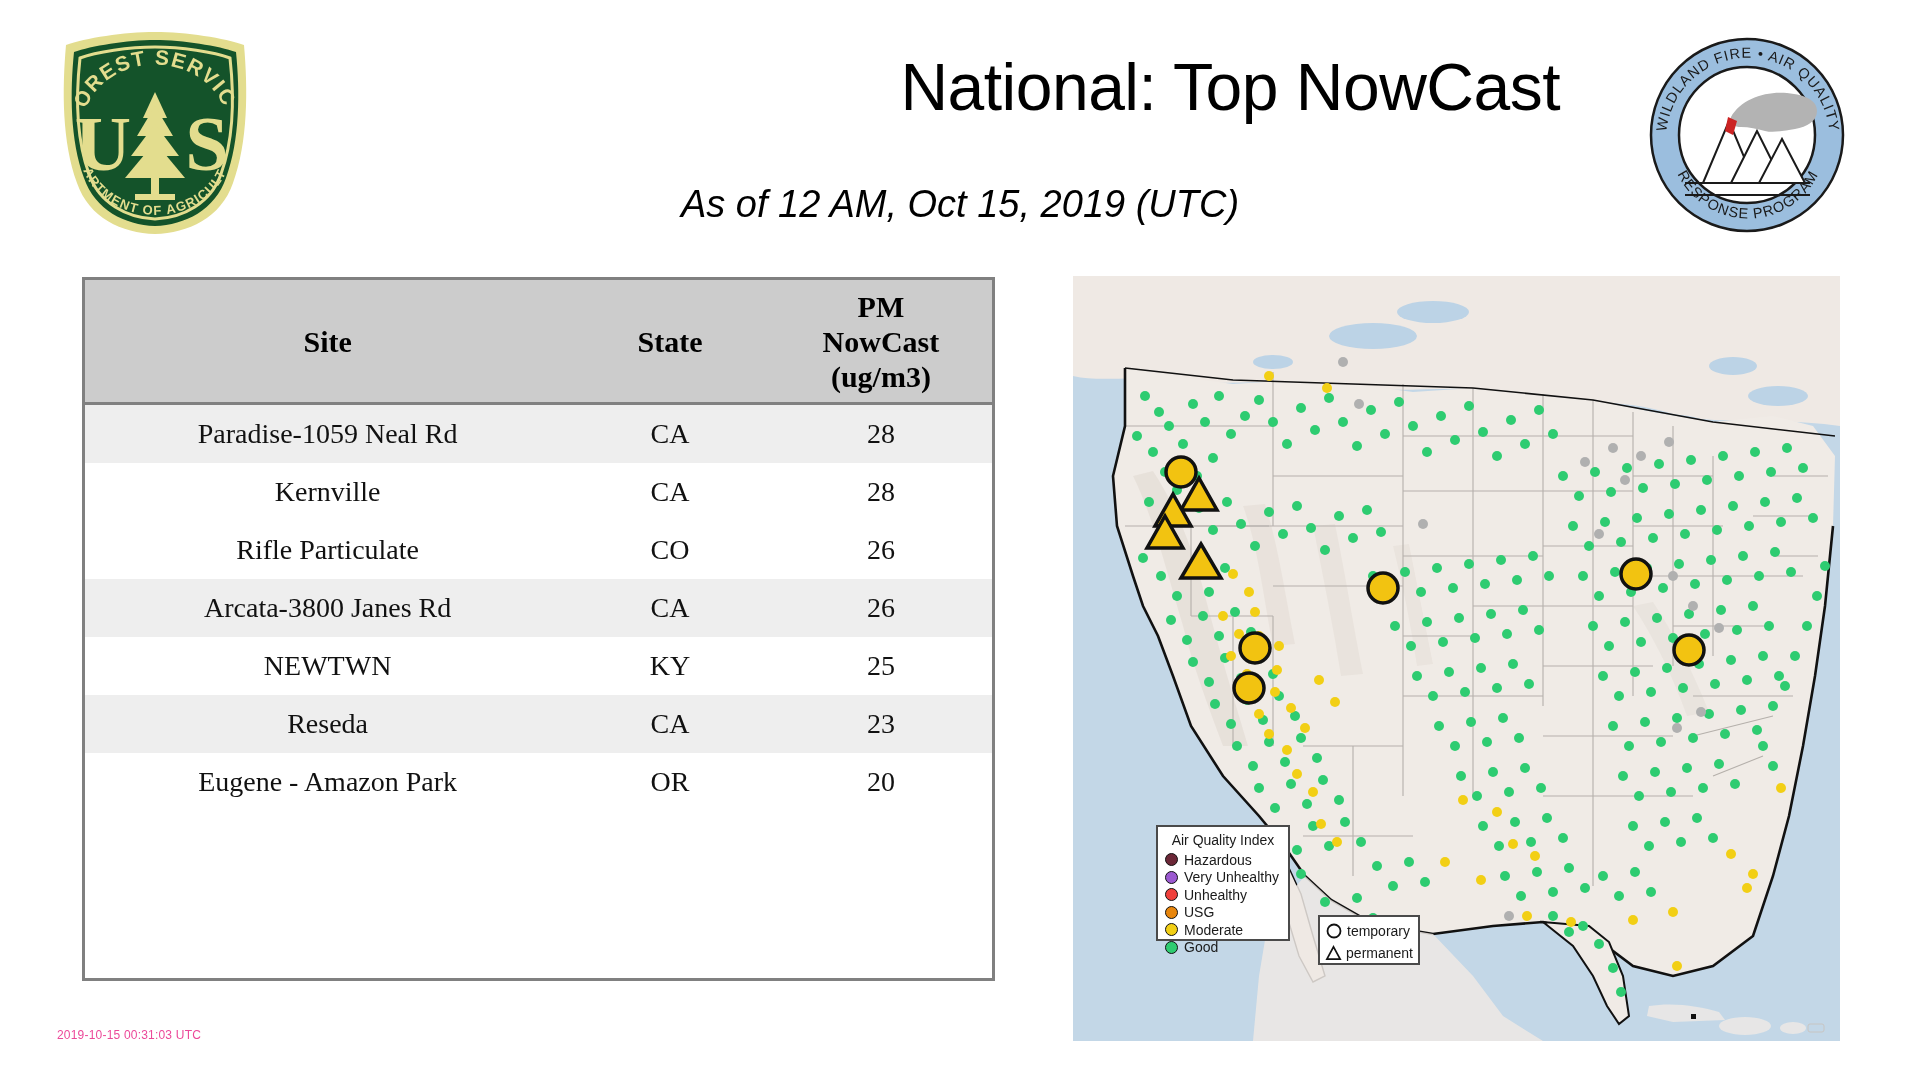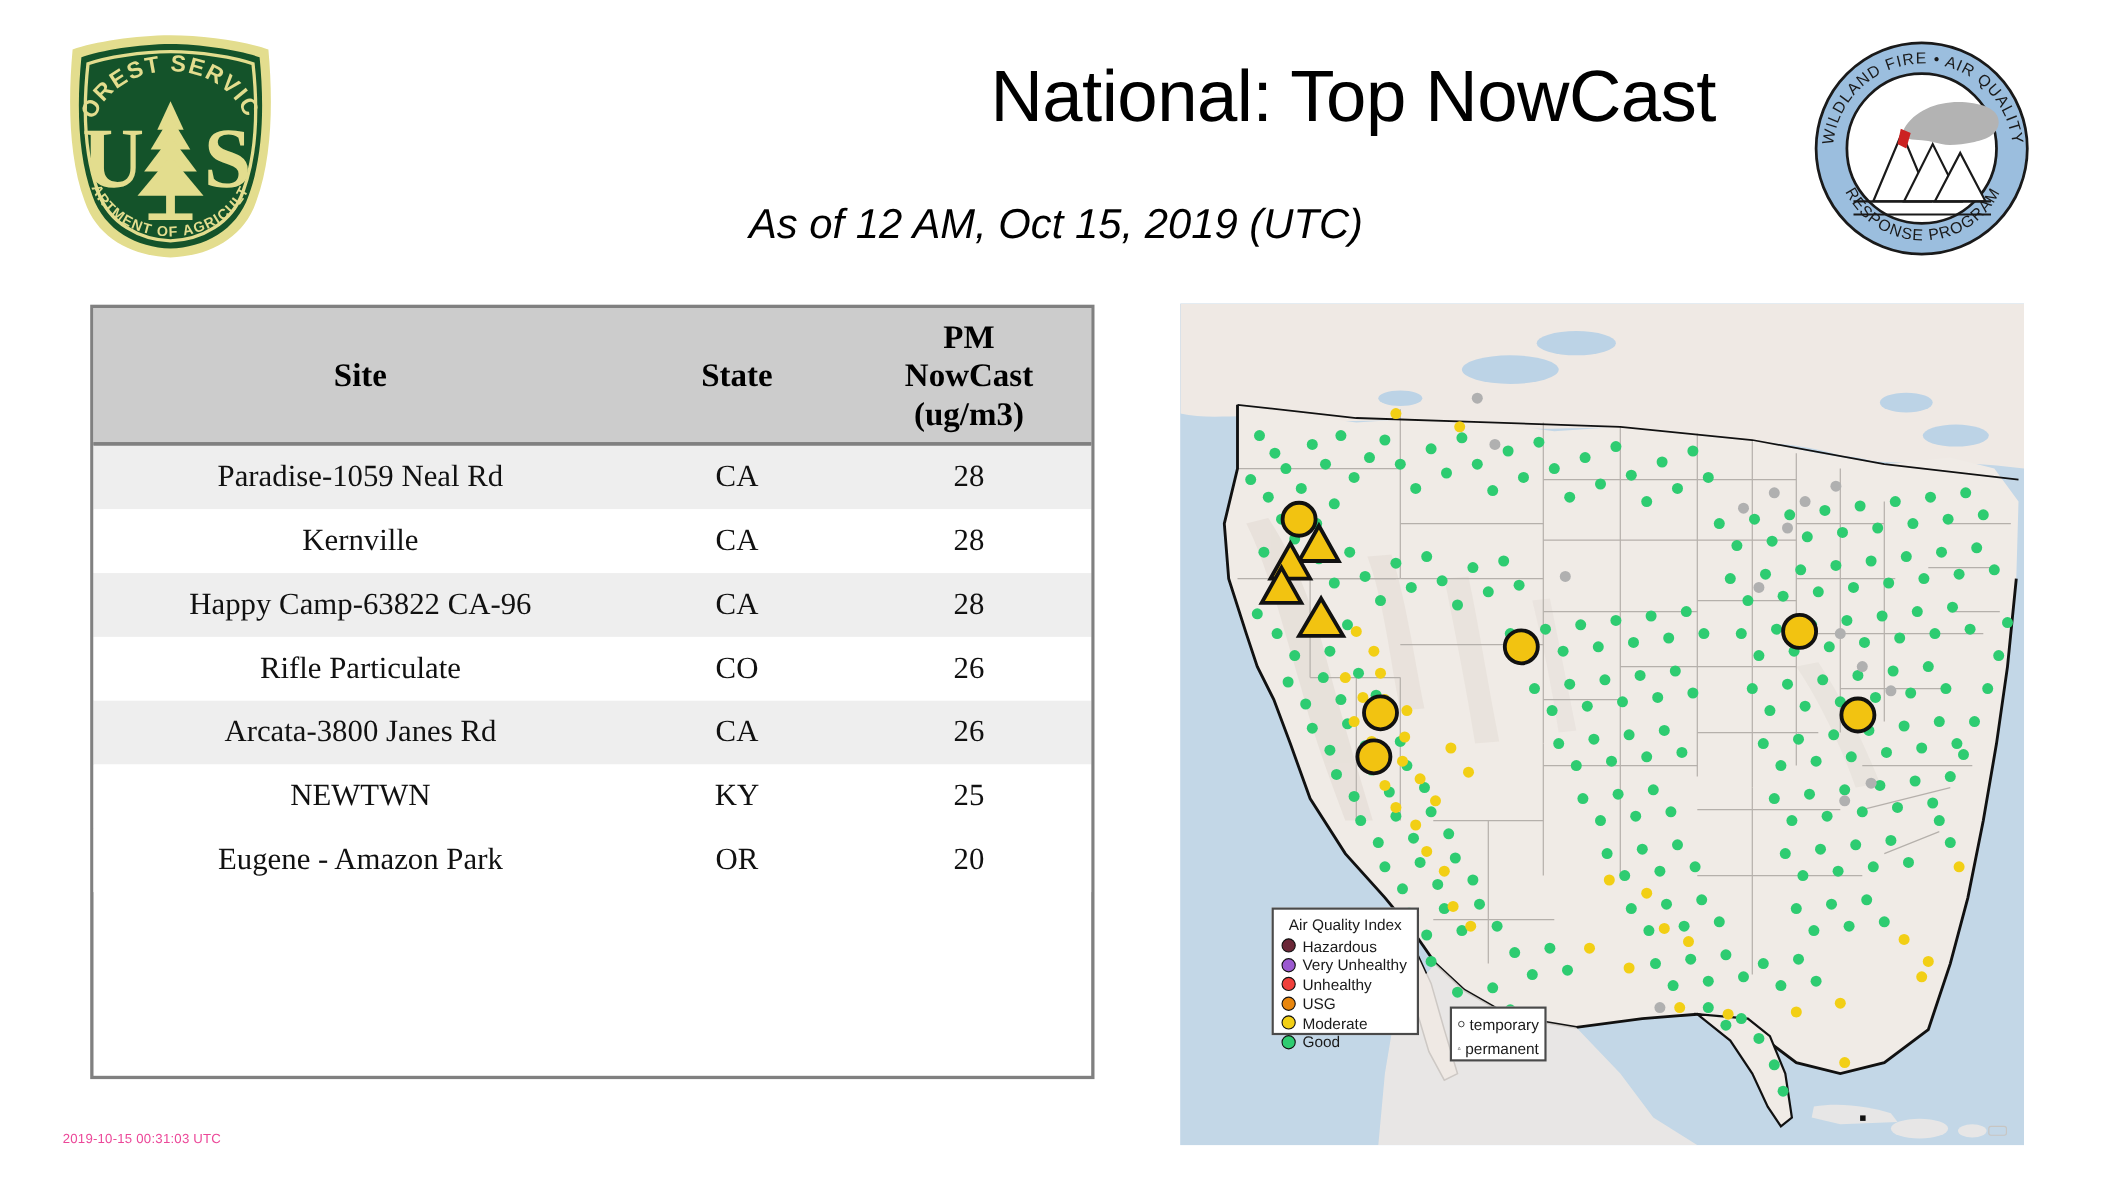--- a/index.html
+++ b/index.html
@@ -70,21 +70,21 @@
   }
   #aqi-legend{left:83px;top:549px;width:134px;height:116px;padding:5px 7px 4px 7px;}
   #aqi-legend .lg-title{font-size:14px;color:#1a1a1a;text-align:center;
      line-height:16px;margin-bottom:3px;}
   #aqi-legend .lg-row{display:flex;align-items:center;height:17.5px;}
   #aqi-legend .lg-swatch{
     width:13px;height:13px;border-radius:50%;border:1.6px solid #111;
     box-sizing:border-box;margin-right:6px;flex:0 0 auto;}
   #aqi-legend .lg-label{font-size:14px;line-height:14px;color:#1a1a1a;white-space:nowrap;}
 
-  #shape-legend{left:245px;top:639px;width:88px;height:50px;padding:3px 5px;}
+  #shape-legend{left:245px;top:639px;width:102px;height:50px;padding:3px 5px;}
   #shape-legend .sl-row{display:flex;align-items:center;height:22px;}
   #shape-legend .sl-label{font-size:14px;line-height:14px;color:#1a1a1a;
     margin-left:4px;white-space:nowrap;}
 </style>
 </head>
 <body>
 
 <div id="header-bar">
 
   <div id="fs-logo">
@@ -183,39 +183,39 @@
         <tr class="odd">
           <td>Paradise-1059 Neal Rd</td>
           <td>CA</td>
           <td>28</td>
         </tr>
         <tr class="even">
           <td>Kernville</td>
           <td>CA</td>
           <td>28</td>
         </tr>
-        <tr class="odd">
-          <td>Happy Camp-63822 CA-96</td>
-          <td>CA</td>
-          <td>28</td>
-        </tr>
         <tr class="even">
           <td>Rifle Particulate</td>
           <td>CO</td>
           <td>26</td>
         </tr>
         <tr class="odd">
           <td>Arcata-3800 Janes Rd</td>
           <td>CA</td>
           <td>26</td>
         </tr>
         <tr class="even">
           <td>NEWTWN</td>
           <td>KY</td>
           <td>25</td>
+        </tr>
+        <tr class="odd">
+          <td>Reseda</td>
+          <td>CA</td>
+          <td>23</td>
         </tr>
         <tr class="even">
           <td>Eugene - Amazon Park</td>
           <td>OR</td>
           <td>20</td>
         </tr>
       </tbody>
   </table>
 </div>
 

